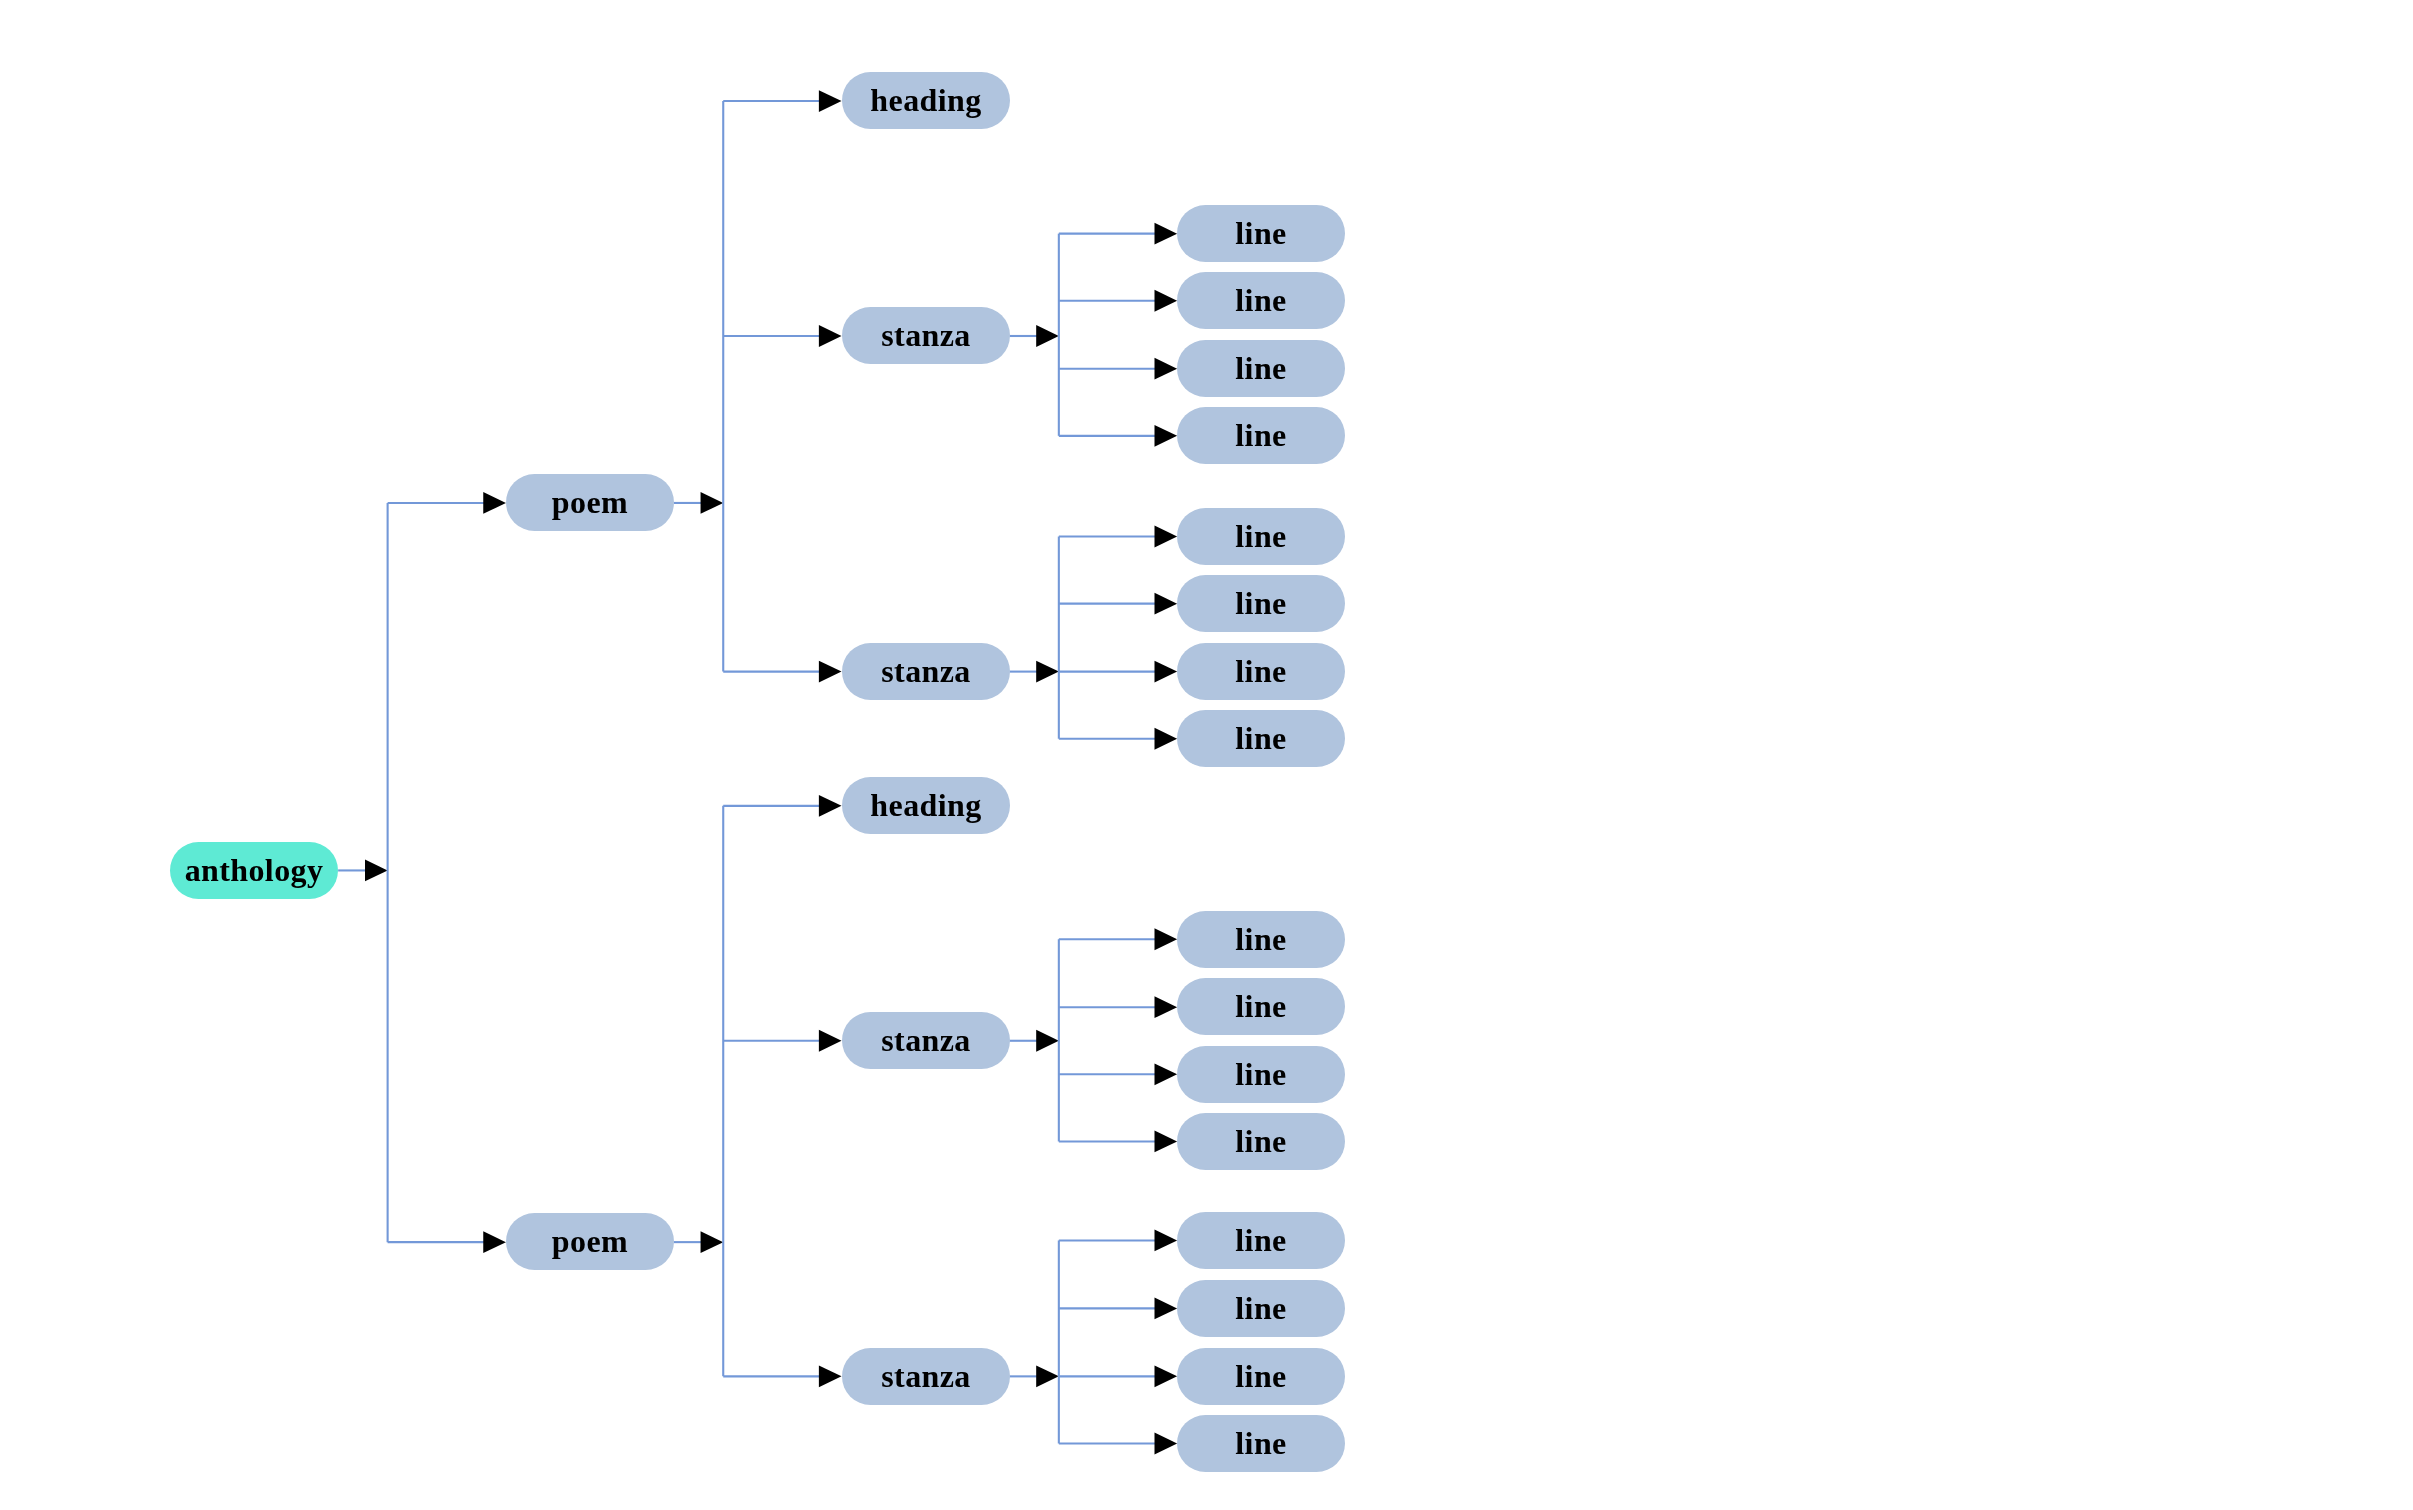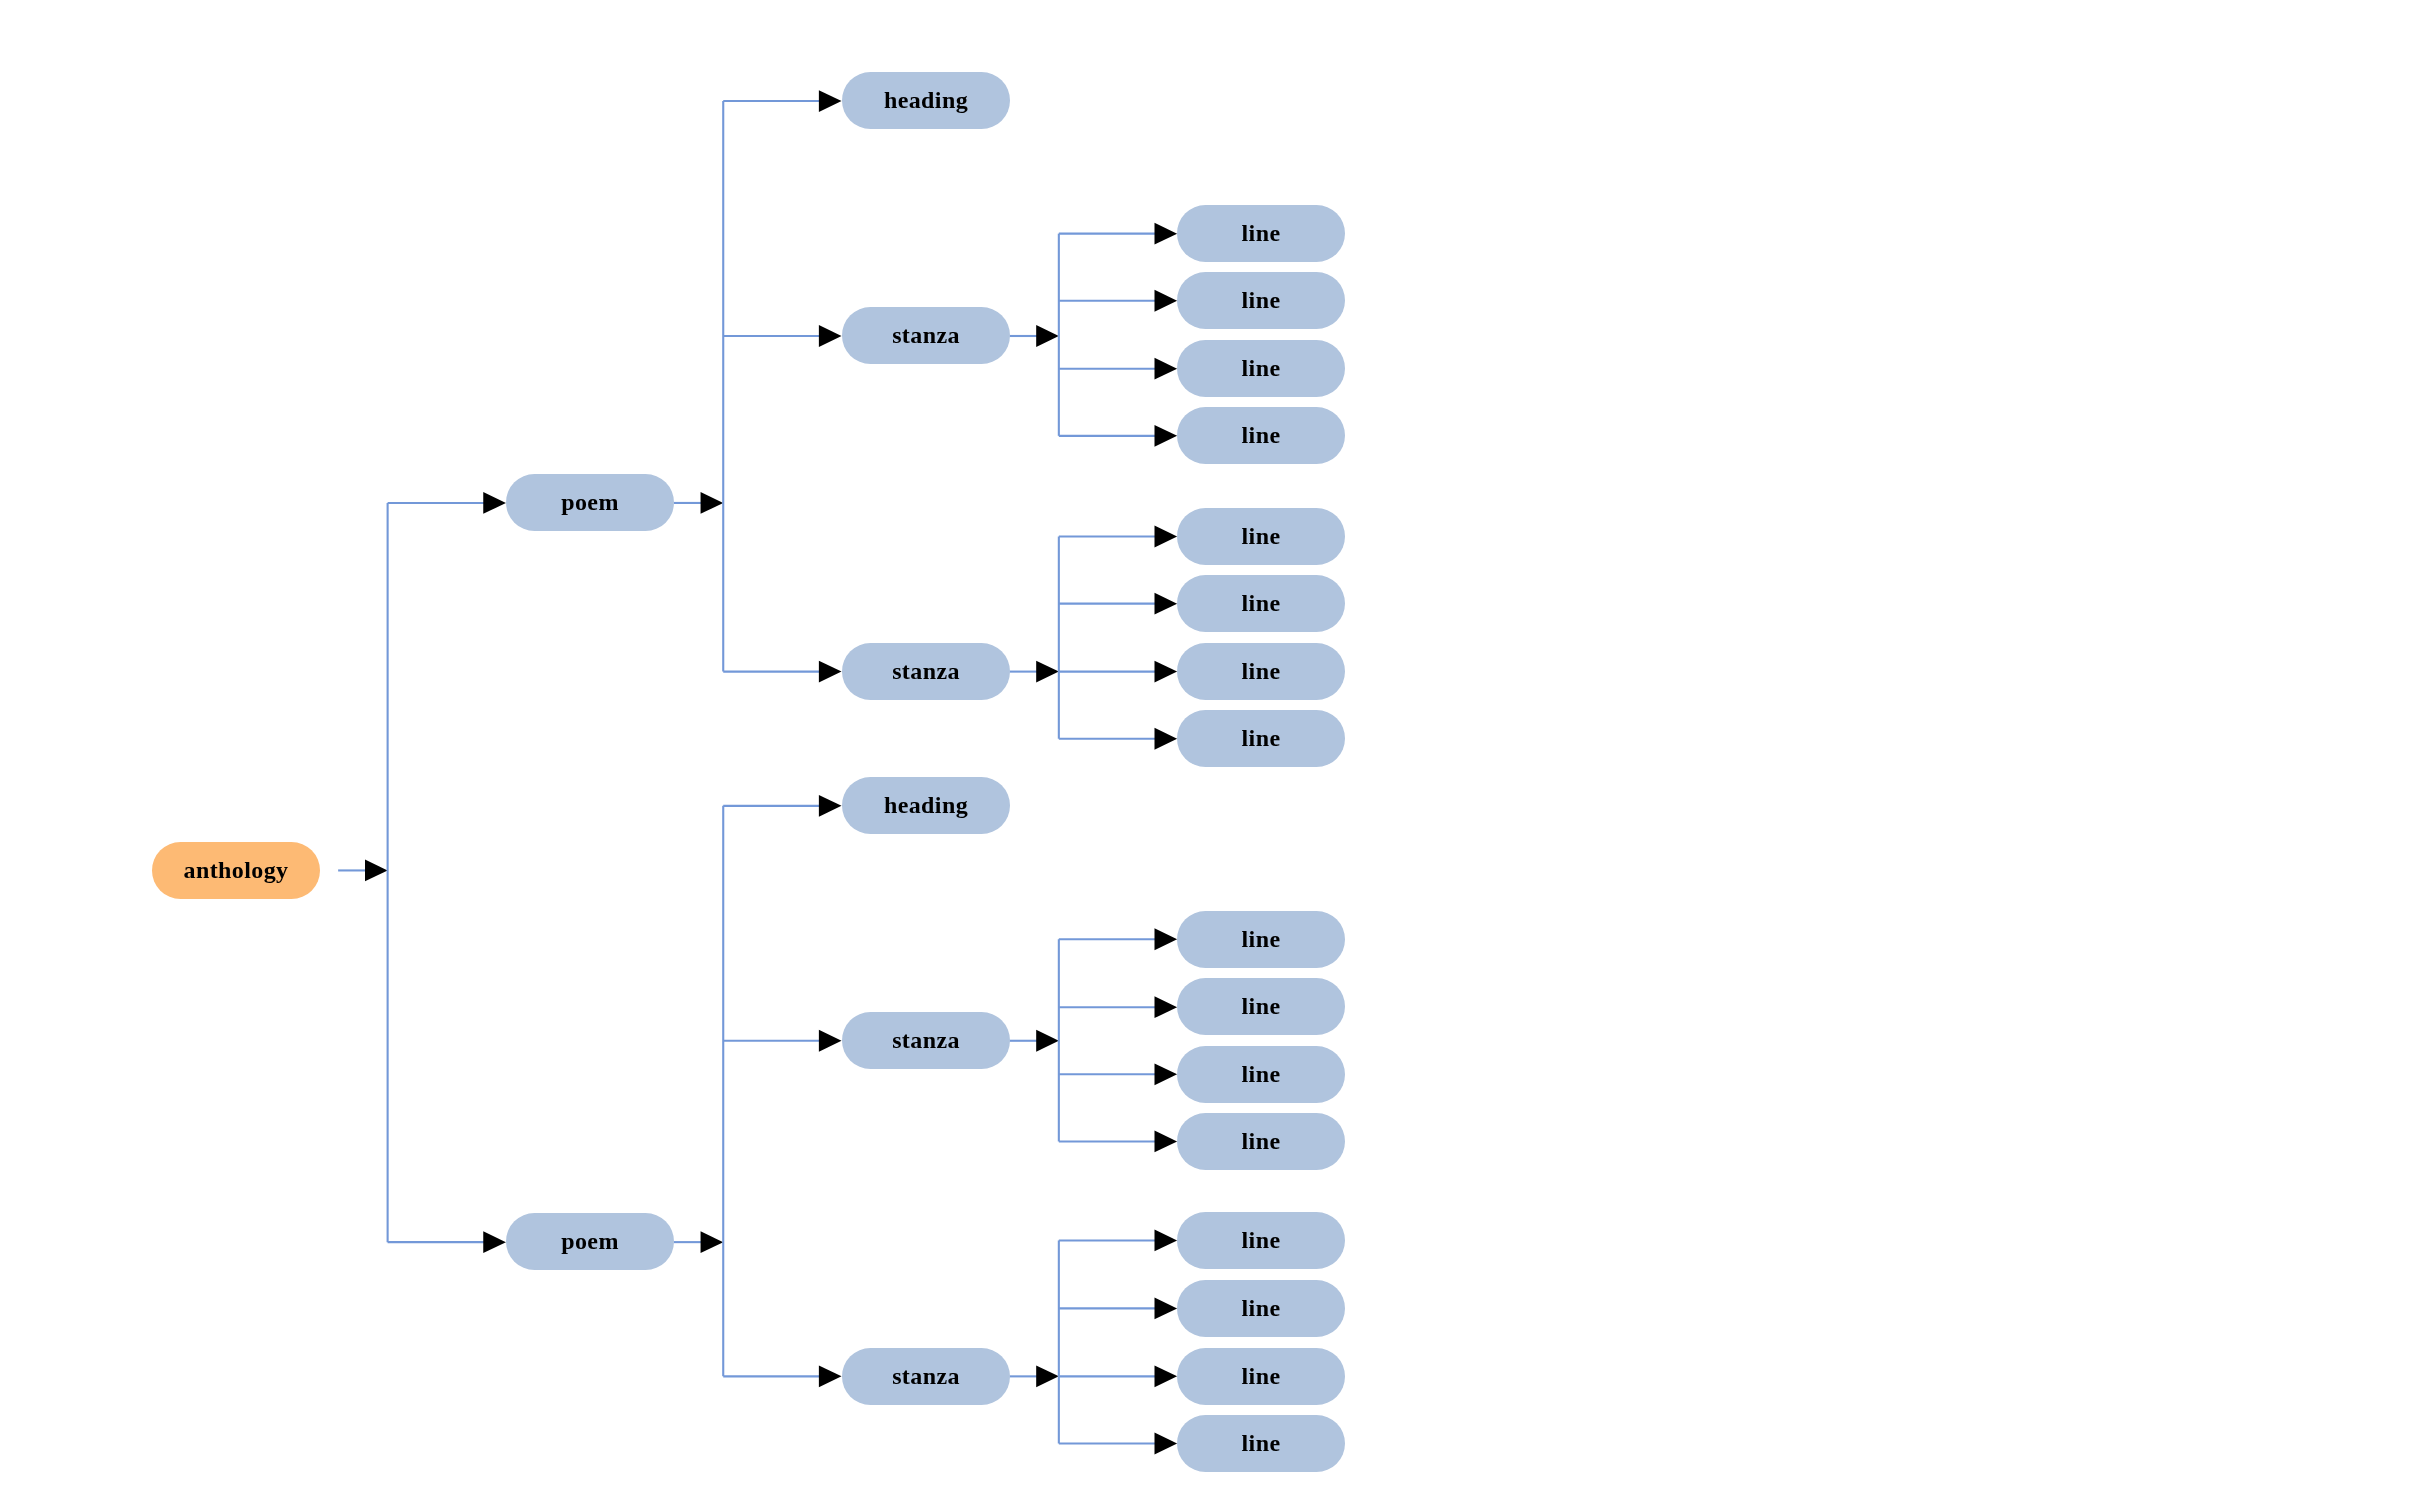--- a/index.html
+++ b/index.html
@@ -22,21 +22,21 @@
   }
   .node {
     position: absolute;
     width: 168px;
     height: 57px;
     border-radius: 28.5px;
     display: flex;
     align-items: center;
     justify-content: center;
     font-weight: bold;
-    font-size: 24px;
+    font-size: 32px;
     color: #000000;
     box-sizing: border-box;
     letter-spacing: 0.4px;
   }
 </style>
 </head>
 <body>
 
 <div class="canvas">
   <svg id="edges" width="2413" height="1511" viewBox="0 0 2876 1800">
@@ -104,21 +104,21 @@
       <line x1="1262" y1="1478" x2="1379" y2="1478" stroke="#7398d8" stroke-width="2.5"></line>
       <polygon points="1403,1478 1376,1465 1376,1491" fill="#000000"></polygon>
       <line x1="1262" y1="1559" x2="1379" y2="1559" stroke="#7398d8" stroke-width="2.5"></line>
       <polygon points="1403,1559 1376,1546 1376,1572" fill="#000000"></polygon>
       <line x1="1262" y1="1640" x2="1379" y2="1640" stroke="#7398d8" stroke-width="2.5"></line>
       <polygon points="1403,1640 1376,1627 1376,1653" fill="#000000"></polygon>
       <line x1="1262" y1="1720" x2="1379" y2="1720" stroke="#7398d8" stroke-width="2.5"></line>
       <polygon points="1403,1720 1376,1707 1376,1733" fill="#000000"></polygon>
     </svg>
   <div id="nodes">
-      <div class="node" style="left: 152px; top: 842px; background: #fdba74; color: rgb(0, 0, 0);">anthology</div>
+      <div class="node" style="left: 170px; top: 842px; background: #5eead4; color: rgb(0, 0, 0);">anthology</div>
       <div class="node" style="left: 506px; top: 474px; background: rgb(176, 196, 222); color: rgb(0, 0, 0);">poem</div>
       <div class="node" style="left: 842px; top: 72px; background: rgb(176, 196, 222); color: rgb(0, 0, 0);">heading</div>
       <div class="node" style="left: 842px; top: 307px; background: rgb(176, 196, 222); color: rgb(0, 0, 0);">stanza</div>
       <div class="node" style="left: 1177px; top: 205px; background: rgb(176, 196, 222); color: rgb(0, 0, 0);">line</div>
       <div class="node" style="left: 1177px; top: 272px; background: rgb(176, 196, 222); color: rgb(0, 0, 0);">line</div>
       <div class="node" style="left: 1177px; top: 340px; background: rgb(176, 196, 222); color: rgb(0, 0, 0);">line</div>
       <div class="node" style="left: 1177px; top: 407px; background: rgb(176, 196, 222); color: rgb(0, 0, 0);">line</div>
       <div class="node" style="left: 842px; top: 643px; background: rgb(176, 196, 222); color: rgb(0, 0, 0);">stanza</div>
       <div class="node" style="left: 1177px; top: 508px; background: rgb(176, 196, 222); color: rgb(0, 0, 0);">line</div>
       <div class="node" style="left: 1177px; top: 575px; background: rgb(176, 196, 222); color: rgb(0, 0, 0);">line</div>

